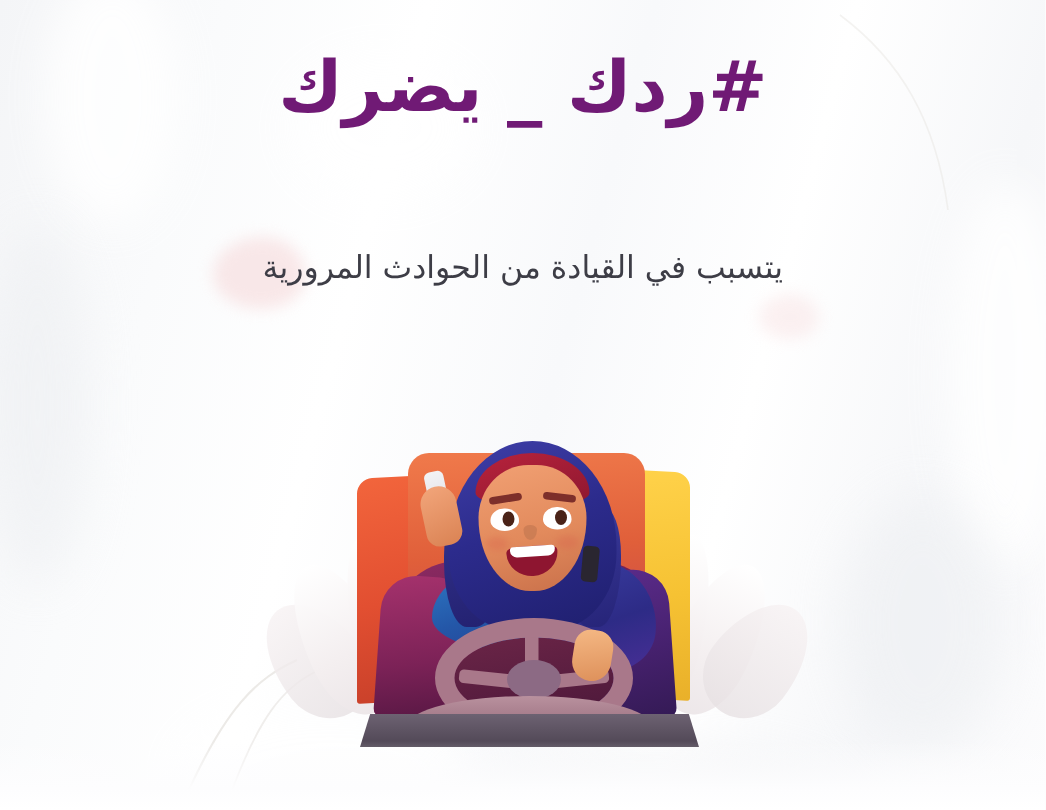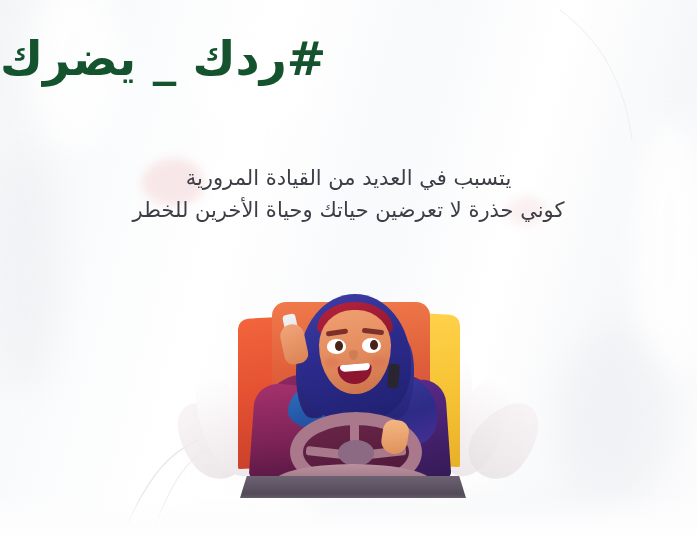--- a/index.html
+++ b/index.html
@@ -56,26 +56,26 @@
     left: 506px; top: 196px;
     width: 40px; height: 30px;
     opacity: .45;
   }
 
   
   .headline {
     position: absolute;
     left: 0; right: 0;
     top: 34px;
-    text-align: left;
+    text-align: center;
     font-size: 47px;
     font-weight: 700;
     line-height: 1.08;
     letter-spacing: .5px;
-    color: #14532d;
+    color: #701a75;
     direction: rtl;
     unicode-bidi: isolate;
   }
 
   
   .body-copy {
     position: absolute;
     left: 0; right: 0;
     top: 163px;
     text-align: center;
@@ -372,22 +372,21 @@
     <path d="M150 540 C 172 476, 190 458, 210 448" stroke="#ded9d5" stroke-width="1.2" fill="none" opacity=".45"></path>
     <path d="M560 10 C 600 40, 624 80, 632 140" stroke="#e3e0dc" stroke-width="1.1" fill="none" opacity=".4"></path>
   </svg>
 
   <div class="pink-blob"></div>
   <div class="pink-blob b2"></div>
 
   <div class="headline">#ردك _ يضرك</div>
 
   <div class="body-copy">
-    <span class="ln">يتسبب في العديد من القيادة المرورية</span>
-    <span class="ln">كوني حذرة لا تعرضين حياتك وحياة الأخرين للخطر</span>
+    <span class="ln">يتسبب في القيادة من الحوادث المرورية</span>
   </div>
 
   <div class="illus">
 
     <div class="petal shadow" style="left:-4px;  top:110px; width:58px;  height:84px; transform:rotate(-38deg);"></div>
     <div class="petal" style="left:16px;  top:84px;  width:52px;  height:108px; transform:rotate(-26deg);"></div>
     <div class="petal" style="left:48px;  top:66px;  width:48px;  height:126px; transform:rotate(-14deg);"></div>
     <div class="petal" style="left:236px; top:66px;  width:48px;  height:126px; transform:rotate(14deg);"></div>
     <div class="petal" style="left:266px; top:84px;  width:52px;  height:108px; transform:rotate(26deg);"></div>
     <div class="petal shadow" style="left:290px; top:110px; width:58px;  height:84px; transform:rotate(38deg);"></div>

